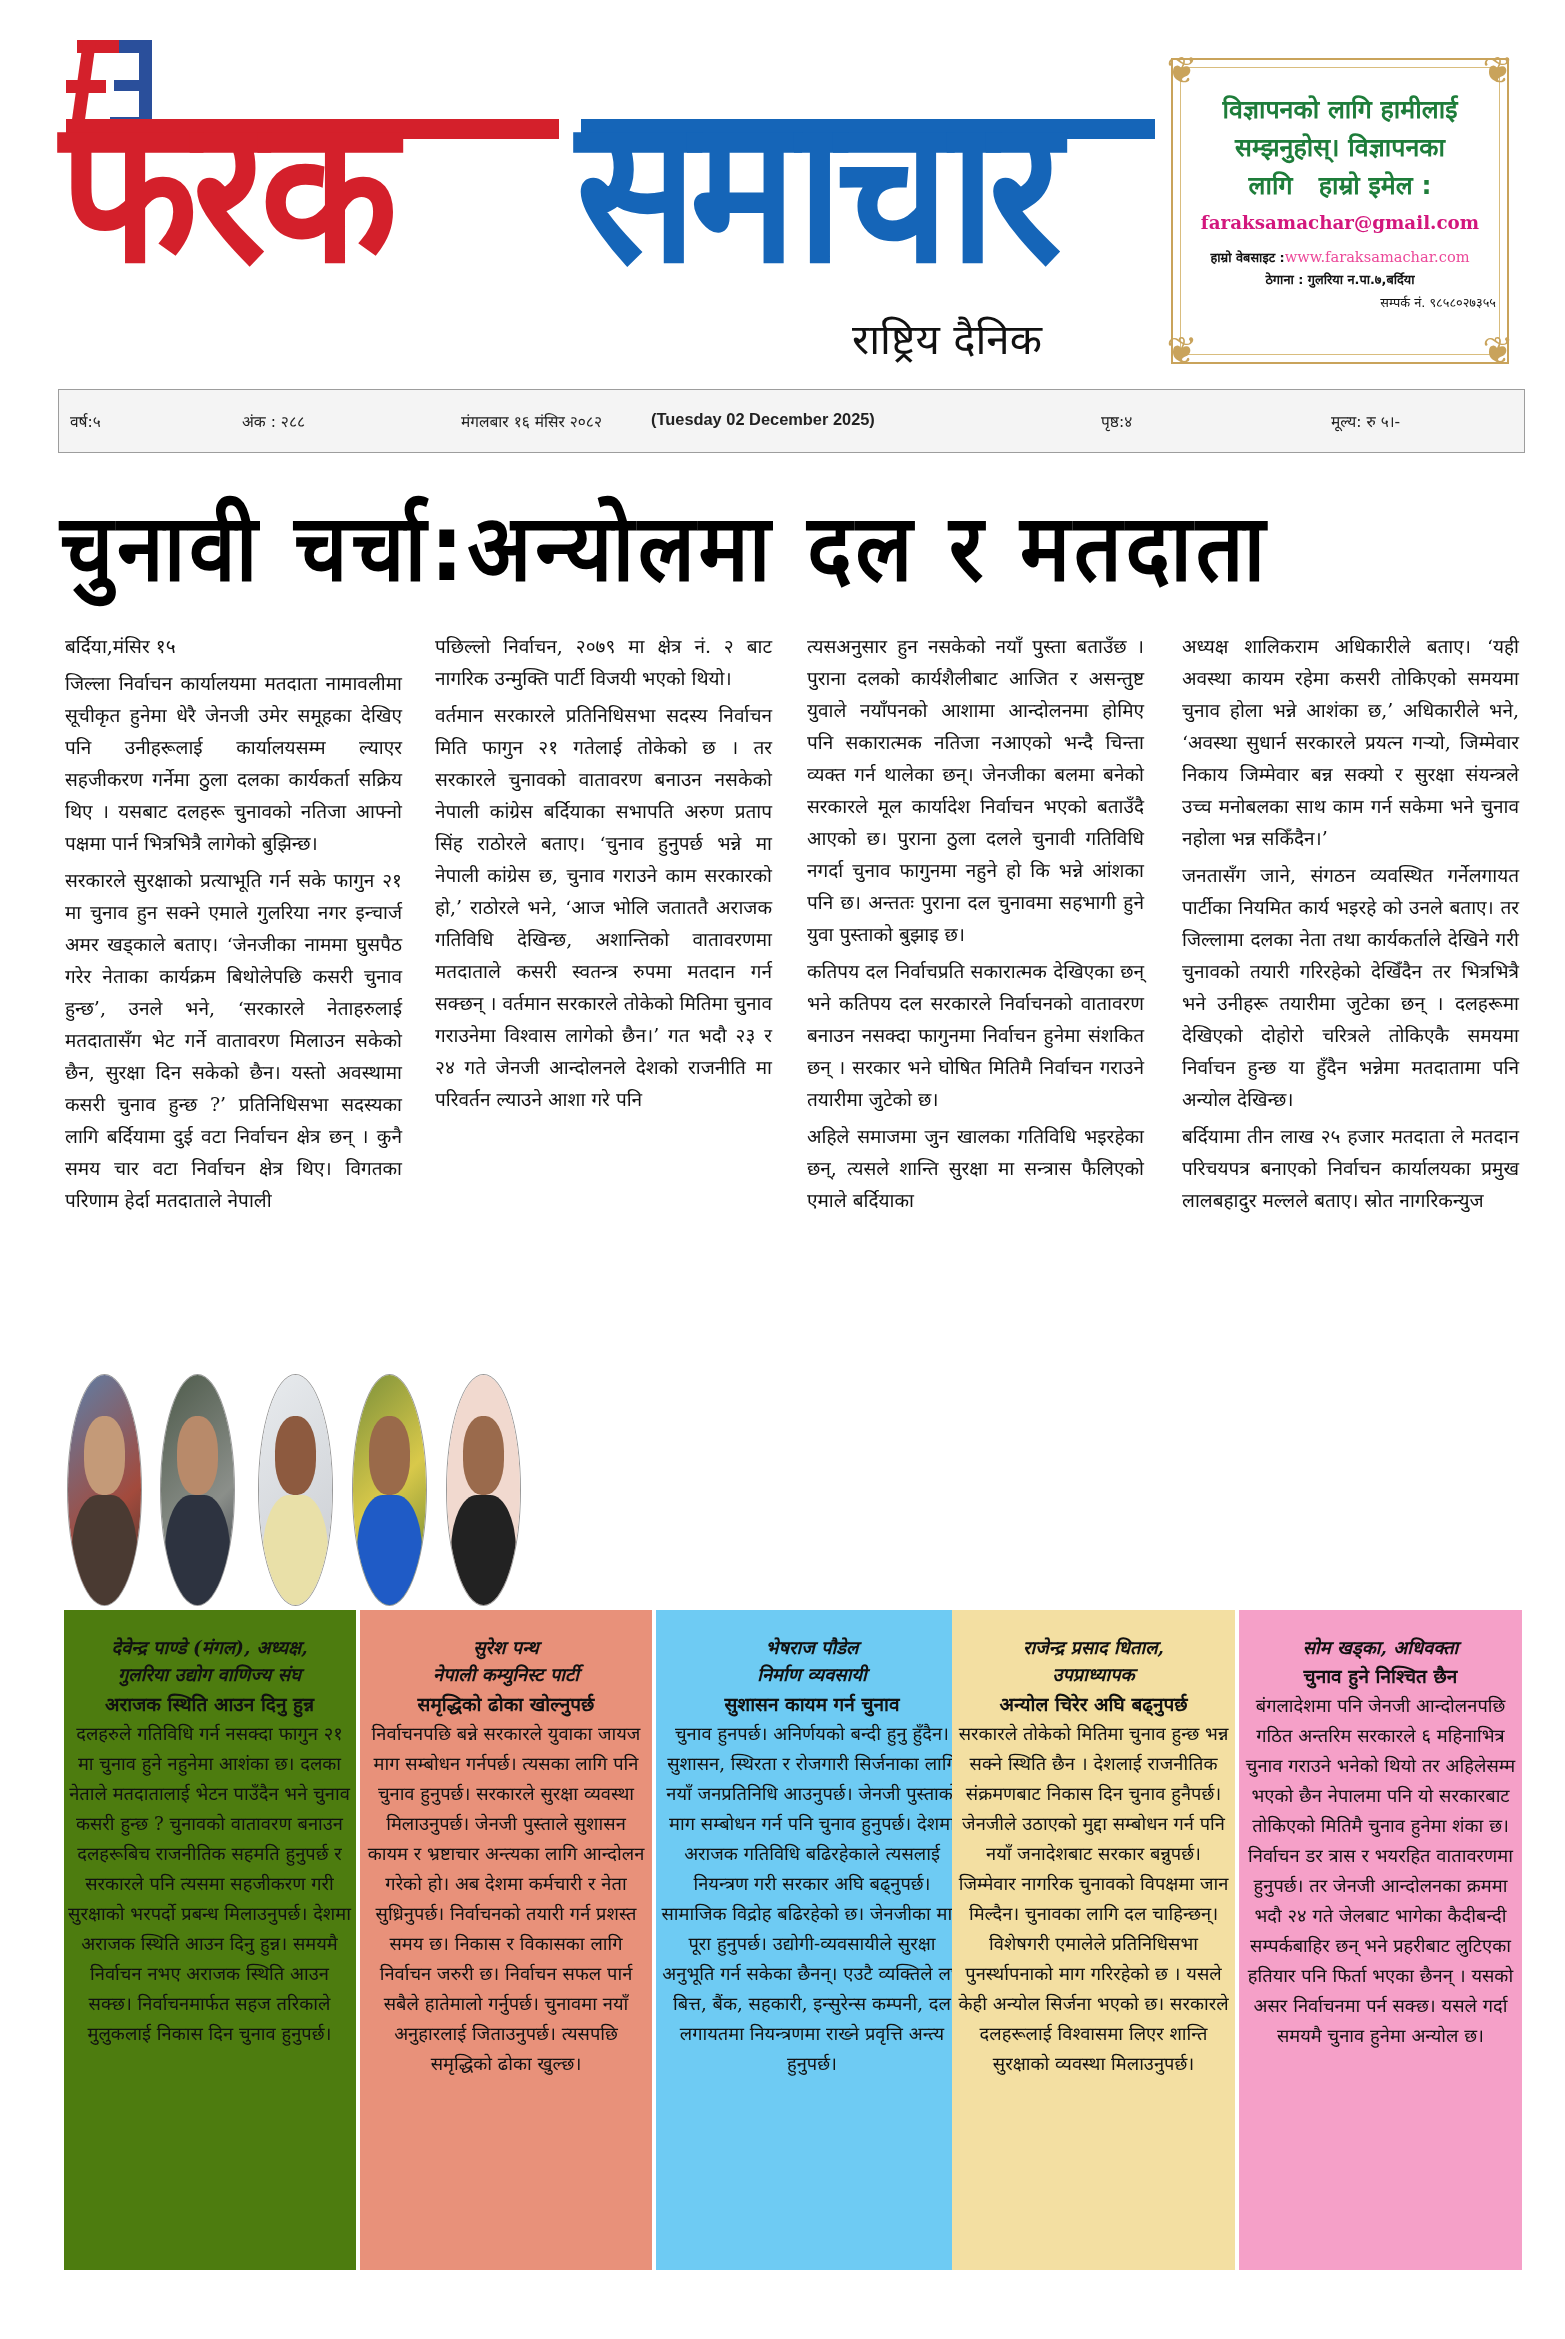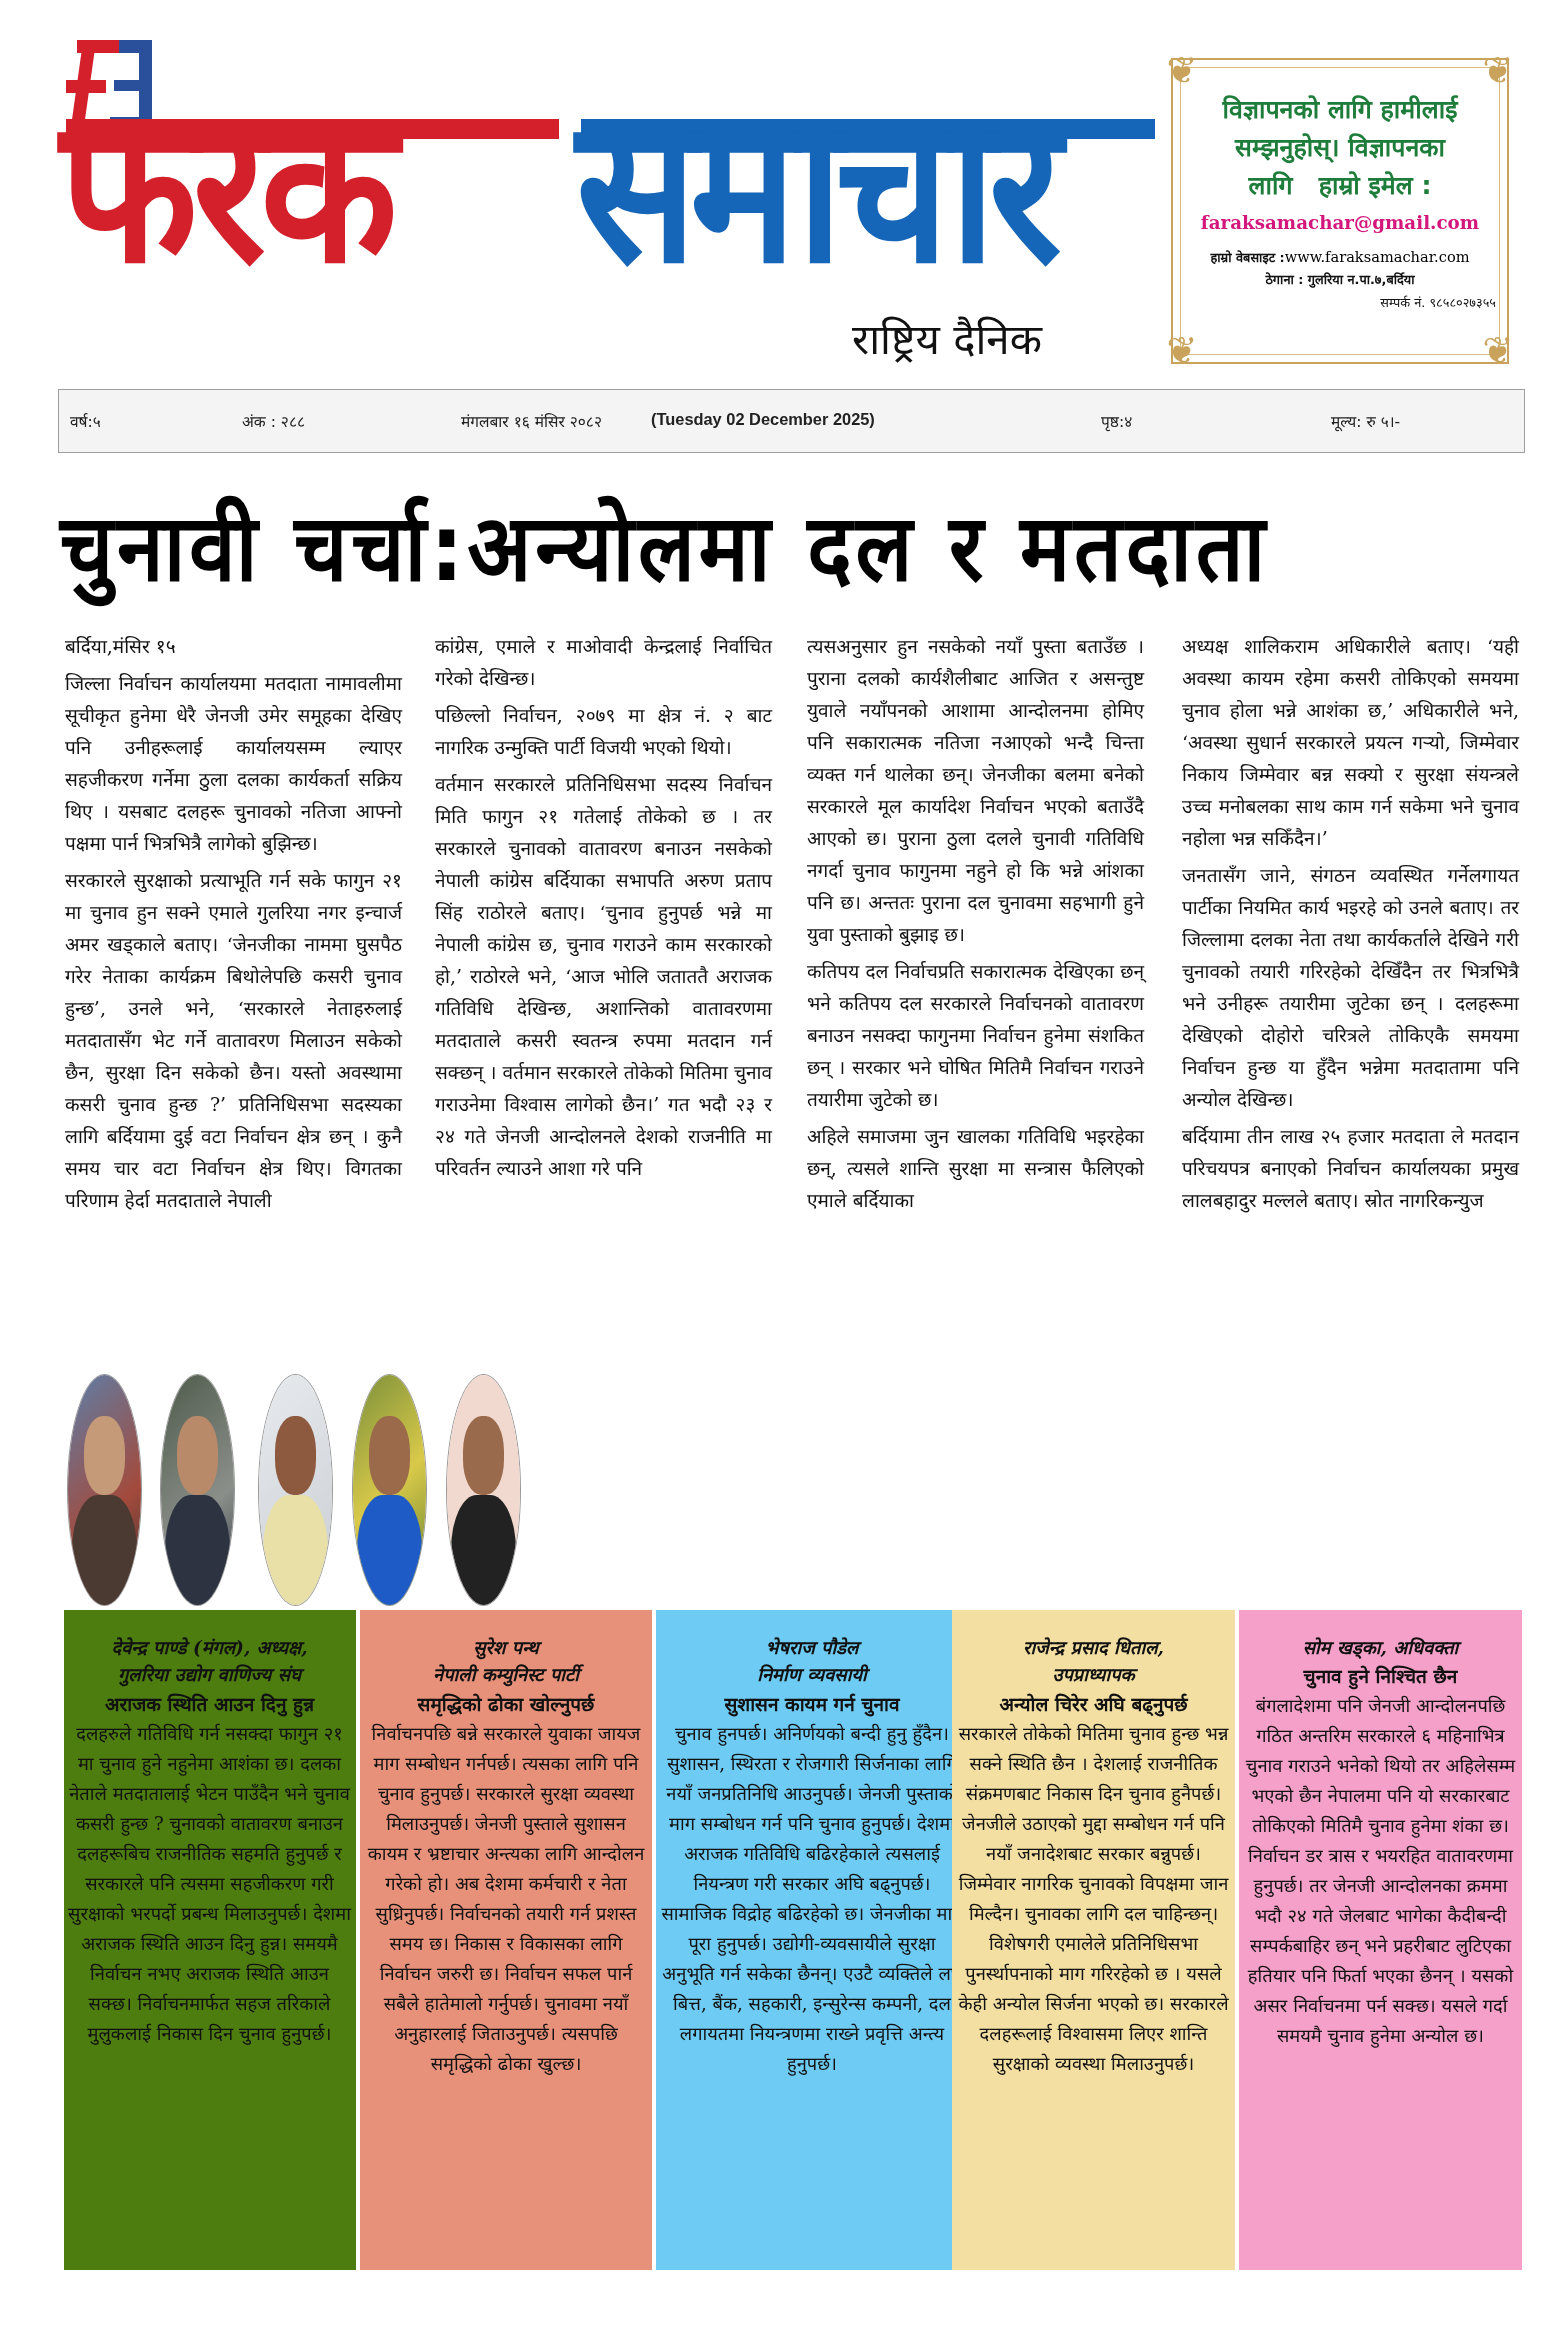--- a/index.html
+++ b/index.html
@@ -30,21 +30,21 @@
   .ad .corner { position: absolute; width: 40px; height: 40px; color: #c9a35b; font-size: 37px; line-height: 40px; text-align: center; }
   .ad .corner.tl { left: 0; top: 0; }
   .ad .corner.tr { right: 0; top: 0; }
   .ad .corner.bl { left: 0; bottom: 0; }
   .ad .corner.br { right: 0; bottom: 0; }
   .ad .ad-text { position: absolute; left: 22px; right: 22px; top: 40px; text-align: center; }
   .ad .ad-line { color: #1e7d3a; font-weight: bold; font-size: 25px; line-height: 38px; }
   .ad .ad-email { color: #d3177d; font-family: "DejaVu Serif", serif; font-weight: bold; font-size: 18.3px; margin-top: 7.3px; }
   .ad .ad-web { font-size: 12.8px; margin-top: 14.6px; white-space: nowrap; }
   .ad .ad-web b { font-weight: bold; color: #111; }
-  .ad .ad-web span.url { color: #000000; font-family: "DejaVu Serif", serif; font-size: 14.6px; }
+  .ad .ad-web span.url { color: #ec4899; font-family: "DejaVu Serif", serif; font-size: 14.6px; }
   .ad .ad-addr { font-size: 12.8px; font-weight: bold; margin-top: 3.7px; }
   .ad .ad-phone { font-size: 12.8px; margin-top: 5.5px; text-align: right; }
 
   
   .infobar { position: absolute; left: 58px; top: 389px; width: 1467px; height: 64px; background: #f4f4f4; border: 1.8px solid #9d9d9d; }
   .infobar span { position: absolute; top: 20px; font-size: 15.5px; color: #222; white-space: nowrap; }
   .infobar .date-en { font-family: "Liberation Sans", sans-serif; font-weight: bold; font-size: 16.4px; }
 
   
   .headline { position: absolute; left: 60px; top: 493px; width: 1471px; font-family: "DejaVu Sans", sans-serif; font-weight: bold; font-size: 84px; line-height: 101px; color: #000; white-space: nowrap; letter-spacing: 3.7px; transform: scaleY(1.1); transform-origin: left top; }
@@ -120,21 +120,20 @@
 
 <h1 class="headline">चुनावी चर्चा:अन्योलमा दल र मतदाता</h1>
 
 <article class="columns">
   <div class="col" style="left:0;">
     <p>बर्दिया,मंसिर १५</p>
     <p>जिल्ला निर्वाचन कार्यालयमा मतदाता नामावलीमा सूचीकृत हुनेमा धेरै जेनजी उमेर समूहका देखिए पनि उनीहरूलाई कार्यालयसम्म ल्याएर सहजीकरण गर्नेमा ठुला दलका कार्यकर्ता सक्रिय थिए । यसबाट दलहरू चुनावको नतिजा आफ्नो पक्षमा पार्न भित्रभित्रै लागेको बुझिन्छ।</p>
     <p>सरकारले सुरक्षाको प्रत्याभूति गर्न सके फागुन २१ मा चुनाव हुन सक्ने एमाले गुलरिया नगर इन्चार्ज अमर खड्काले बताए। ‘जेनजीका नाममा घुसपैठ गरेर नेताका कार्यक्रम बिथोलेपछि कसरी चुनाव हुन्छ’, उनले भने, ‘सरकारले नेताहरुलाई मतदातासँग भेट गर्ने वातावरण मिलाउन सकेको छैन, सुरक्षा दिन सकेको छैन। यस्तो अवस्थामा कसरी चुनाव हुन्छ ?’ प्रतिनिधिसभा सदस्यका लागि बर्दियामा दुई वटा निर्वाचन क्षेत्र छन् । कुनै समय चार वटा निर्वाचन क्षेत्र थिए। विगतका परिणाम हेर्दा मतदाताले नेपाली</p>
   </div>
   <div class="col" style="left:370px;">
-    <p>कांग्रेस, एमाले र माओवादी केन्द्रलाई निर्वाचित गरेको देखिन्छ।</p>
     <p>पछिल्लो निर्वाचन, २०७९ मा क्षेत्र नं. २ बाट नागरिक उन्मुक्ति पार्टी विजयी भएको थियो।</p>
     <p>वर्तमान सरकारले प्रतिनिधिसभा सदस्य निर्वाचन मिति फागुन २१ गतेलाई तोकेको छ । तर सरकारले चुनावको वातावरण बनाउन नसकेको नेपाली कांग्रेस बर्दियाका सभापति अरुण प्रताप सिंह राठोरले बताए। ‘चुनाव हुनुपर्छ भन्ने मा नेपाली कांग्रेस छ, चुनाव गराउने काम सरकारको हो,’ राठोरले भने, ‘आज भोलि जताततै अराजक गतिविधि देखिन्छ, अशान्तिको वातावरणमा मतदाताले कसरी स्वतन्त्र रुपमा मतदान गर्न सक्छन् । वर्तमान सरकारले तोकेको मितिमा चुनाव गराउनेमा विश्वास लागेको छैन।’ गत भदौ २३ र २४ गते जेनजी आन्दोलनले देशको राजनीति मा परिवर्तन ल्याउने आशा गरे पनि</p>
   </div>
   <div class="col" style="left:742px;">
     <p>त्यसअनुसार हुन नसकेको नयाँ पुस्ता बताउँछ । पुराना दलको कार्यशैलीबाट आजित र असन्तुष्ट युवाले नयाँपनको आशामा आन्दोलनमा होमिए पनि सकारात्मक नतिजा नआएको भन्दै चिन्ता व्यक्त गर्न थालेका छन्। जेनजीका बलमा बनेको सरकारले मूल कार्यादेश निर्वाचन भएको बताउँदै आएको छ। पुराना ठुला दलले चुनावी गतिविधि नगर्दा चुनाव फागुनमा नहुने हो कि भन्ने आंशका पनि छ। अन्ततः पुराना दल चुनावमा सहभागी हुने युवा पुस्ताको बुझाइ छ।</p>
     <p>कतिपय दल निर्वाचप्रति सकारात्मक देखिएका छन् भने कतिपय दल सरकारले निर्वाचनको वातावरण बनाउन नसक्दा फागुनमा निर्वाचन हुनेमा संशकित छन् । सरकार भने घोषित मितिमै निर्वाचन गराउने तयारीमा जुटेको छ।</p>
     <p>अहिले समाजमा जुन खालका गतिविधि भइरहेका छन्, त्यसले शान्ति सुरक्षा मा सन्त्रास फैलिएको एमाले बर्दियाका</p>
   </div>
   <div class="col" style="left:1117px;">
     <p>अध्यक्ष शालिकराम अधिकारीले बताए। ‘यही अवस्था कायम रहेमा कसरी तोकिएको समयमा चुनाव होला भन्ने आशंका छ,’ अधिकारीले भने, ‘अवस्था सुधार्न सरकारले प्रयत्न गऱ्यो, जिम्मेवार निकाय जिम्मेवार बन्न सक्यो र सुरक्षा संयन्त्रले उच्च मनोबलका साथ काम गर्न सकेमा भने चुनाव नहोला भन्न सकिँदैन।’</p>

